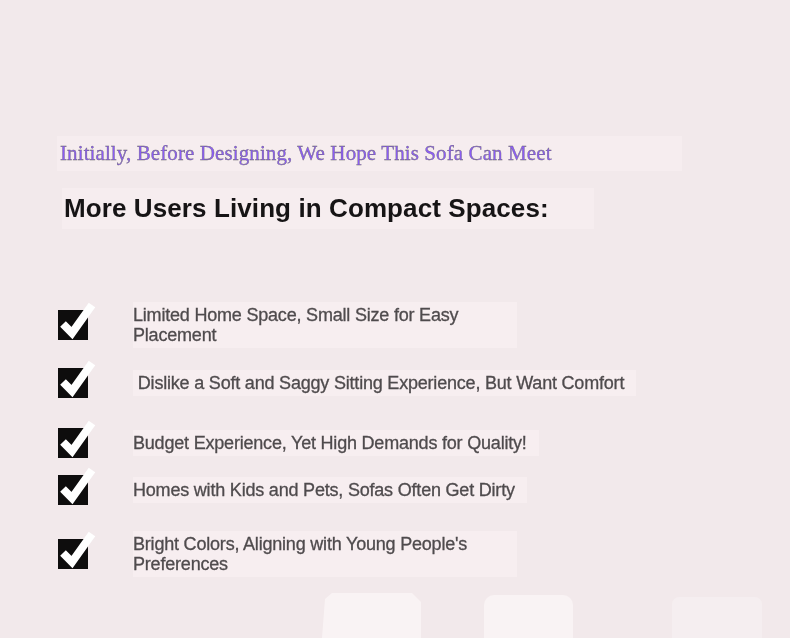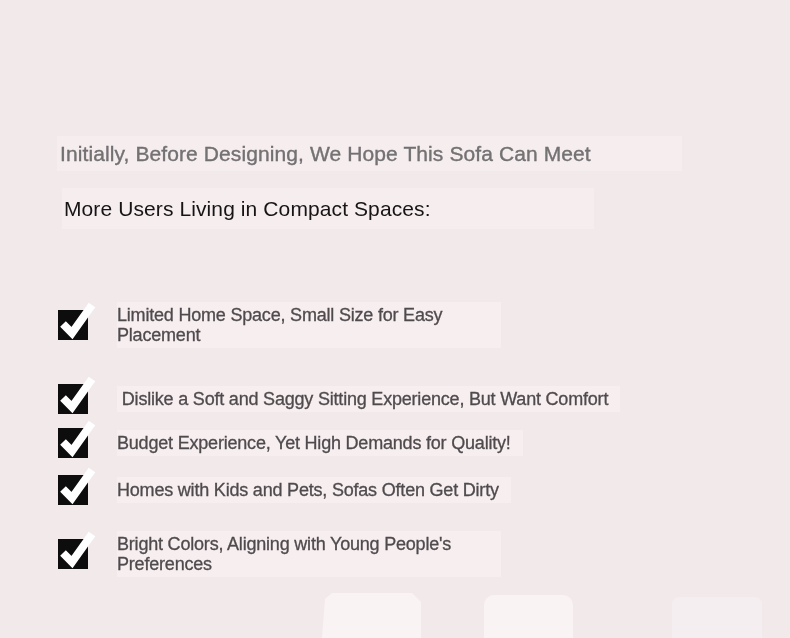--- a/index.html
+++ b/index.html
@@ -24,44 +24,46 @@
   }
   .title-band.line1 {
     left: 57px; top: 136px; width: 625px; height: 35px;
   }
   .title-band.line2 {
     left: 62px; top: 188px; width: 532px; height: 41px;
   }
   .title-text-muted {
     padding-left: 3px;
     font-size: 21px;
-    color: #737373;
+    color: #8b5cf6;
     letter-spacing: 0.1px;
     -webkit-text-stroke: 0.35px #6e6a6d;
     white-space: nowrap;
+    font-family: Liberation Serif, serif;
   }
   .title-text-strong {
     padding-left: 2px;
-    font-size: 21px;
-    font-weight: 400;
+    font-size: 26px;
+    font-weight: 700;
     color: #161415;
     letter-spacing: 0.1px;
     white-space: nowrap;
   }
 
   
   .check-row {
     position: absolute;
     left: 58px;
     display: flex;
     align-items: center;
     min-height: 44px;
+    gap: 16px;
   }
   .row-1 { top: 302px; }
-  .row-2 { top: 377px; }
+  .row-2 { top: 361px; }
   .row-3 { top: 421px; }
   .row-4 { top: 468px; }
   .row-5 { top: 531px; }
 
   .checkbox {
     position: relative;
     width: 30px; height: 30px;
     background: #0e0d0d;
     flex-shrink: 0;
     margin-right: 29px;

